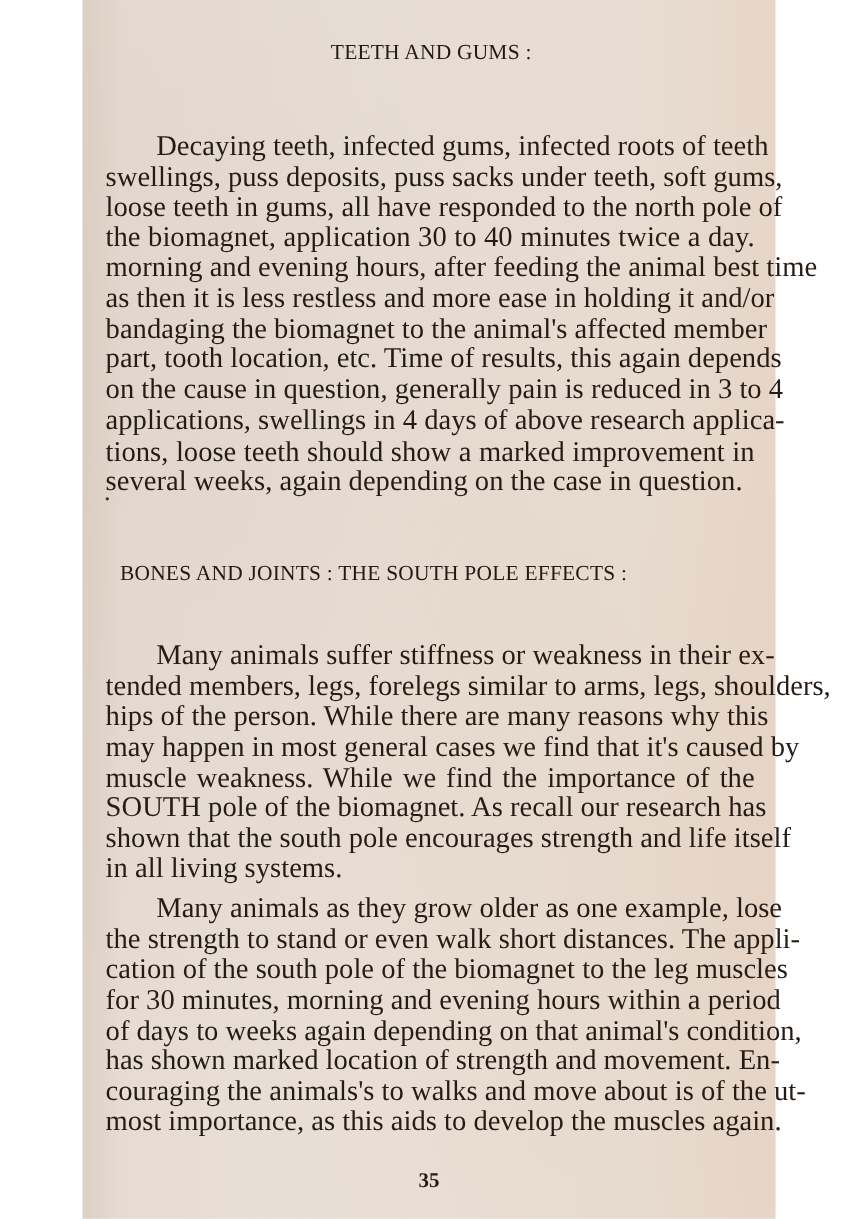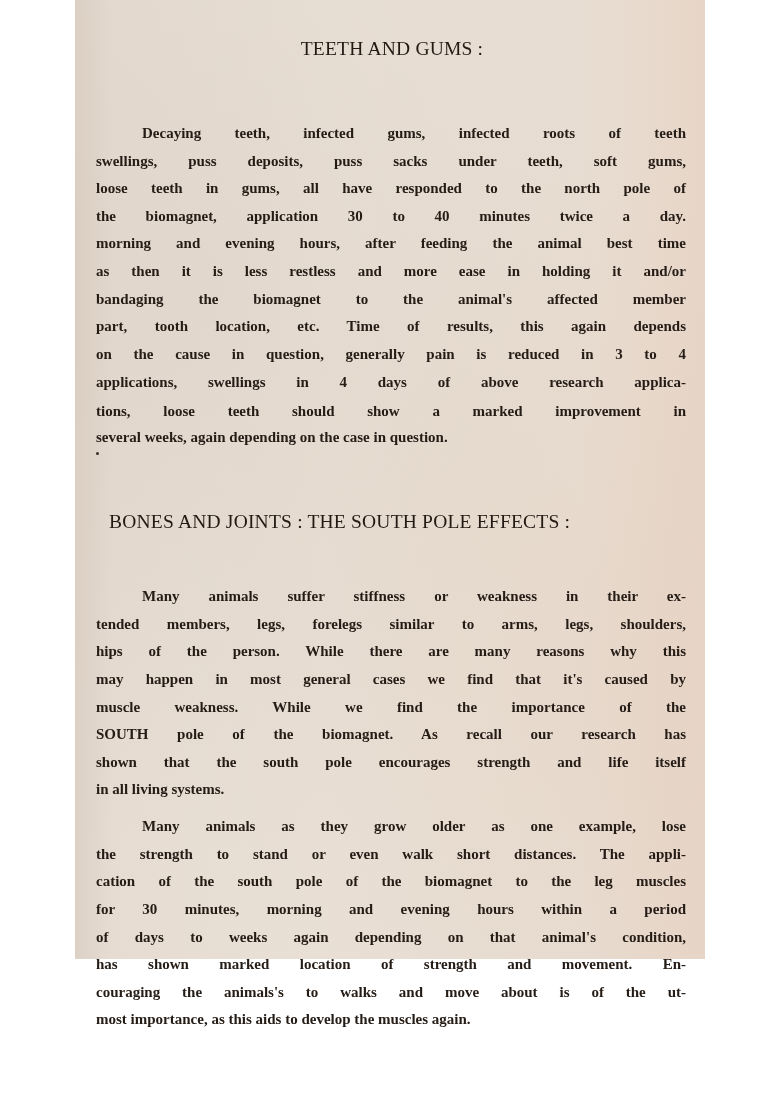--- a/index.html
+++ b/index.html
@@ -11,21 +11,21 @@
       width: 780px;
       height: 1108px;
       position: relative;
       overflow: hidden;
     }
     .page {
       position: absolute;
       left: 75px;
       top: 0;
       width: 630px;
-      height: 959px;
+      height: 1108px;
       background: linear-gradient(90deg, #ddd1c6 0%, #e6dcd2 6%, #e9e0d6 40%, #e8ddd2 80%, #e7d6c8 100%);
       box-sizing: border-box;
     }
     .page::before {
       content: "";
       position: absolute;
       inset: 0;
       background:
         radial-gradient(ellipse at 20% 30%, rgba(200,185,170,0.18), transparent 60%),
         radial-gradient(ellipse at 80% 70%, rgba(225,200,180,0.22), transparent 55%);
@@ -54,22 +54,22 @@
       text-align: center;
     }
     .h-bones {
       top: 511px;
       left: 13px;
     }
     .line {
       position: absolute;
       left: 0;
       width: 590px;
-      font-size: 15px;
-      font-weight: bold;
+      font-size: 26px;
+      font-weight: normal;
       line-height: 22px;
       white-space: nowrap;
       text-align: justify;
       text-align-last: justify;
       color: #251c16;
       letter-spacing: 0;
     }
     .line.indent {
       left: 46px;
       width: 544px;
@@ -139,13 +139,14 @@
       <div class="line" style="top:898px">for 30 minutes, morning and evening hours within a period</div>
       <div class="line" style="top:926px">of days to weeks again depending on that animal's condition,</div>
       <div class="line" style="top:953px">has shown marked location of strength and movement. En-</div>
       <div class="line" style="top:981px">couraging the animals's to walks and move about is of the ut-</div>
       <div class="line last" style="top:1008px">most importance, as this aids to develop the muscles again.</div>
     </div>
   </div>
 
   <div class="speck" style="left:21px; top:452px;"></div>
 
+  <div class="page-number">35</div>
 </div>
 
 </body></html>

